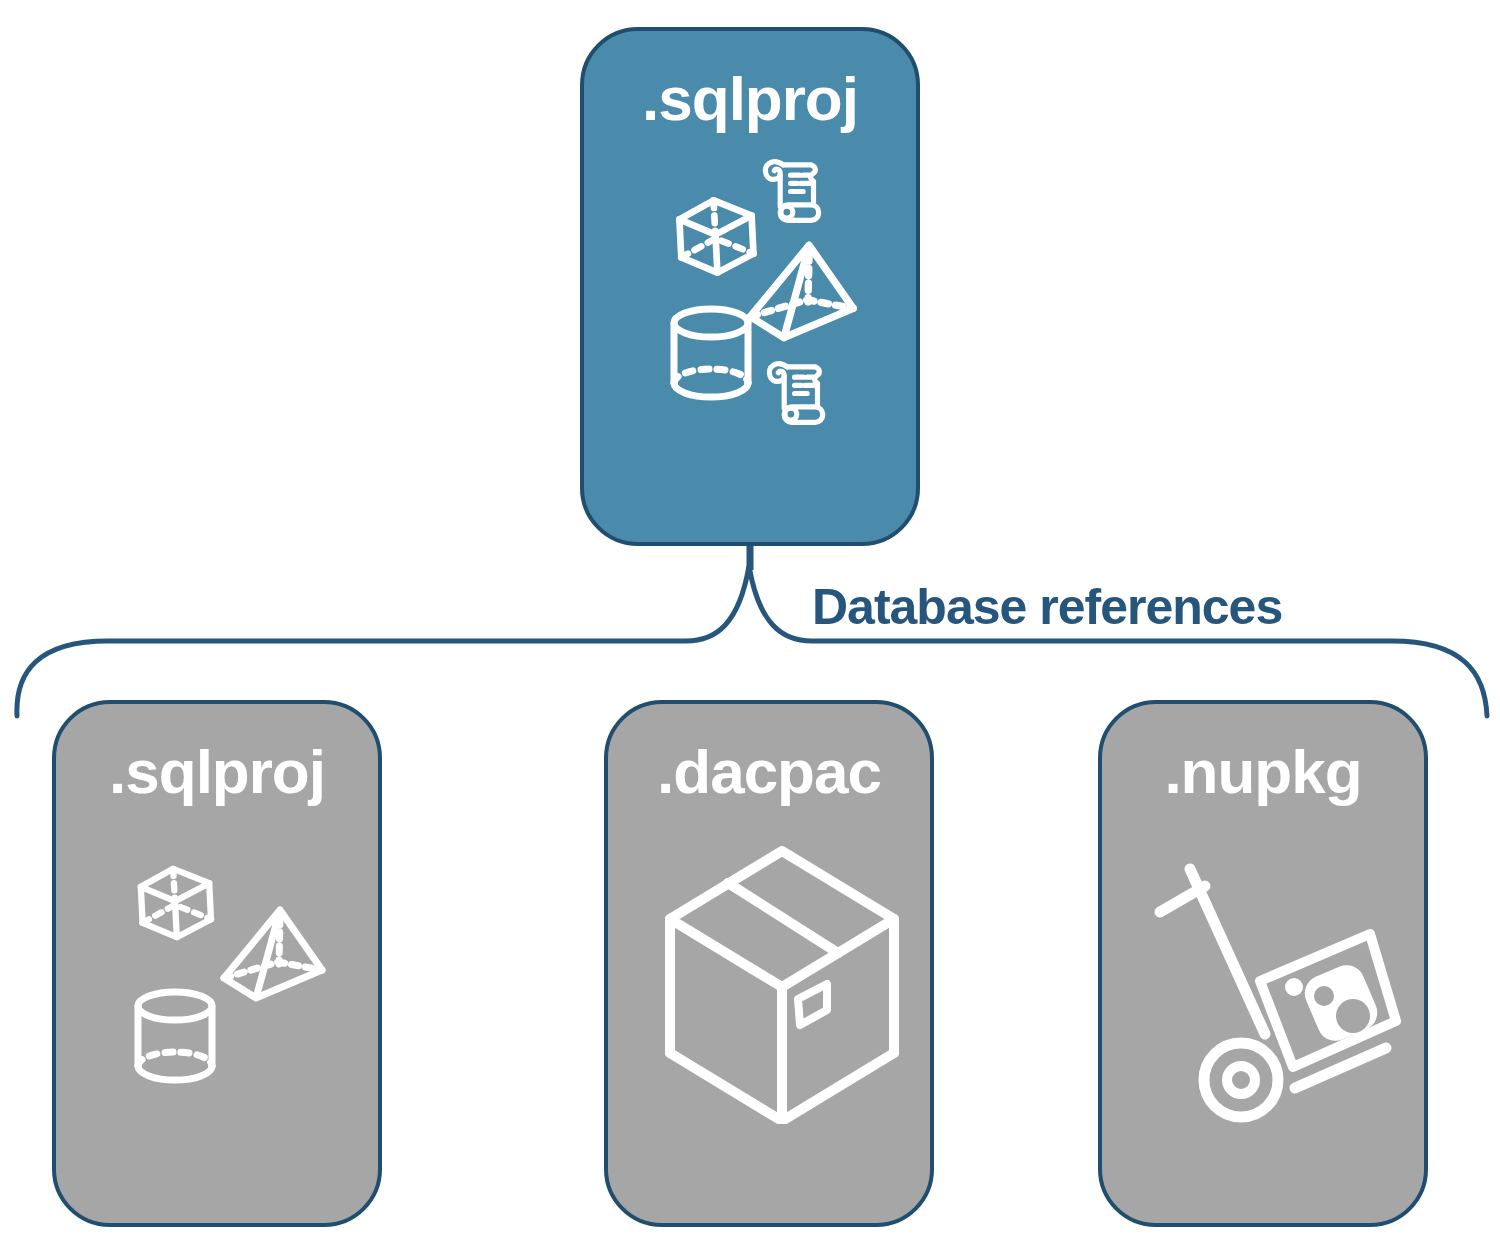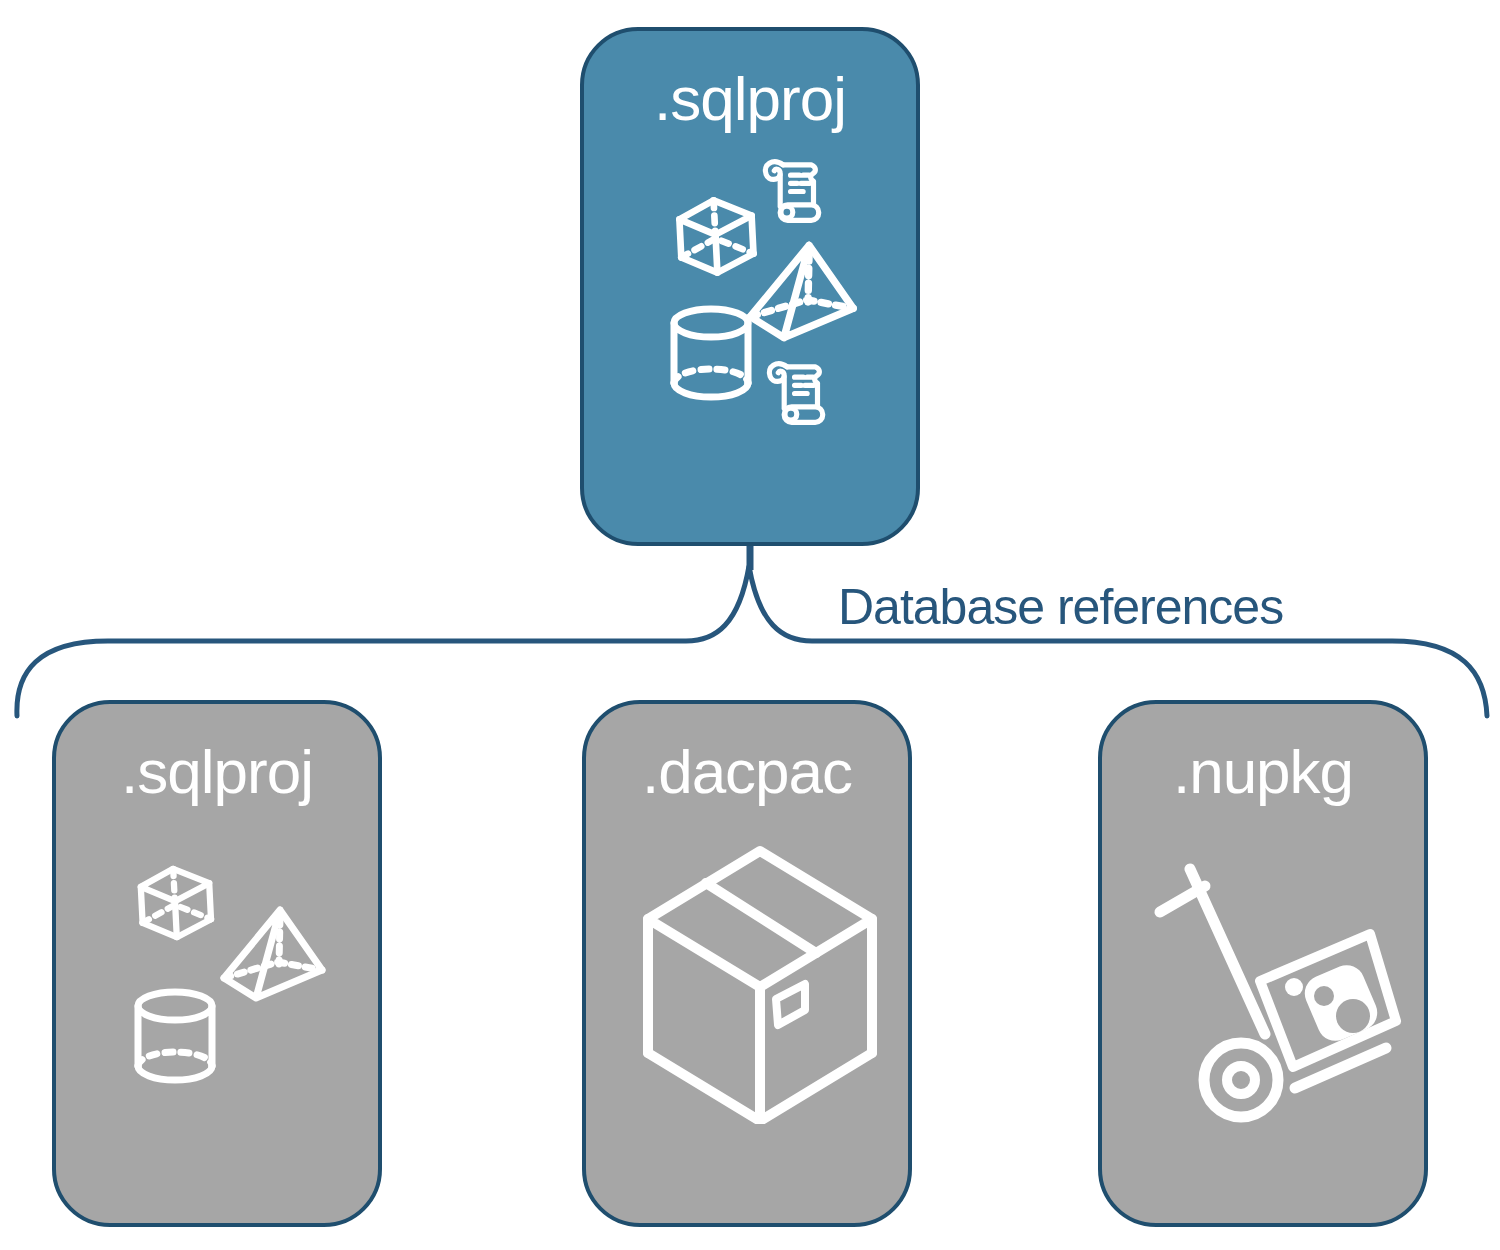--- a/index.html
+++ b/index.html
@@ -18,41 +18,41 @@
   }
   .node-root{
     left:580px;top:27px;width:340px;height:519px;
     background:#4a8aab;
   }
   .node-child{
     top:700px;width:330px;height:527px;
     background:#a6a6a6;
   }
   .child-1{left:52px;}
-  .child-2{left:582px;}
+  .child-2{left:604px;}
   .child-3{left:1098px;}
   .node-label{
     margin-top:32px;
     text-align:center;
     font-size:62px;
-    font-weight:normal;
+    font-weight:bold;
     color:#ffffff;
     letter-spacing:-1px;
   }
   .icon-svg{position:absolute;}
   .root-icons{left:74px;top:118px;width:230px;height:295px;}
   .sqlproj-icons{left:68px;top:152px;width:212px;height:242px;}
   .dacpac-icon{left:54px;top:138px;width:240px;height:282px;}
   .nupkg-icon{left:48px;top:155px;width:252px;height:272px;}
   .brace-svg{position:absolute;left:0;top:0;width:1500px;height:1250px;}
   .connector-label{
     position:absolute;
-    left:838px;top:578px;
+    left:812px;top:578px;
     font-size:50px;
-    font-weight:normal;
+    font-weight:bold;
     color:#27567c;
     letter-spacing:-1px;
     white-space:nowrap;
   }
   .stroke-icon{stroke:#ffffff;fill:none;stroke-linecap:round;stroke-linejoin:round;}
 </style>
 </head>
 <body>
 
 <div class="canvas">

